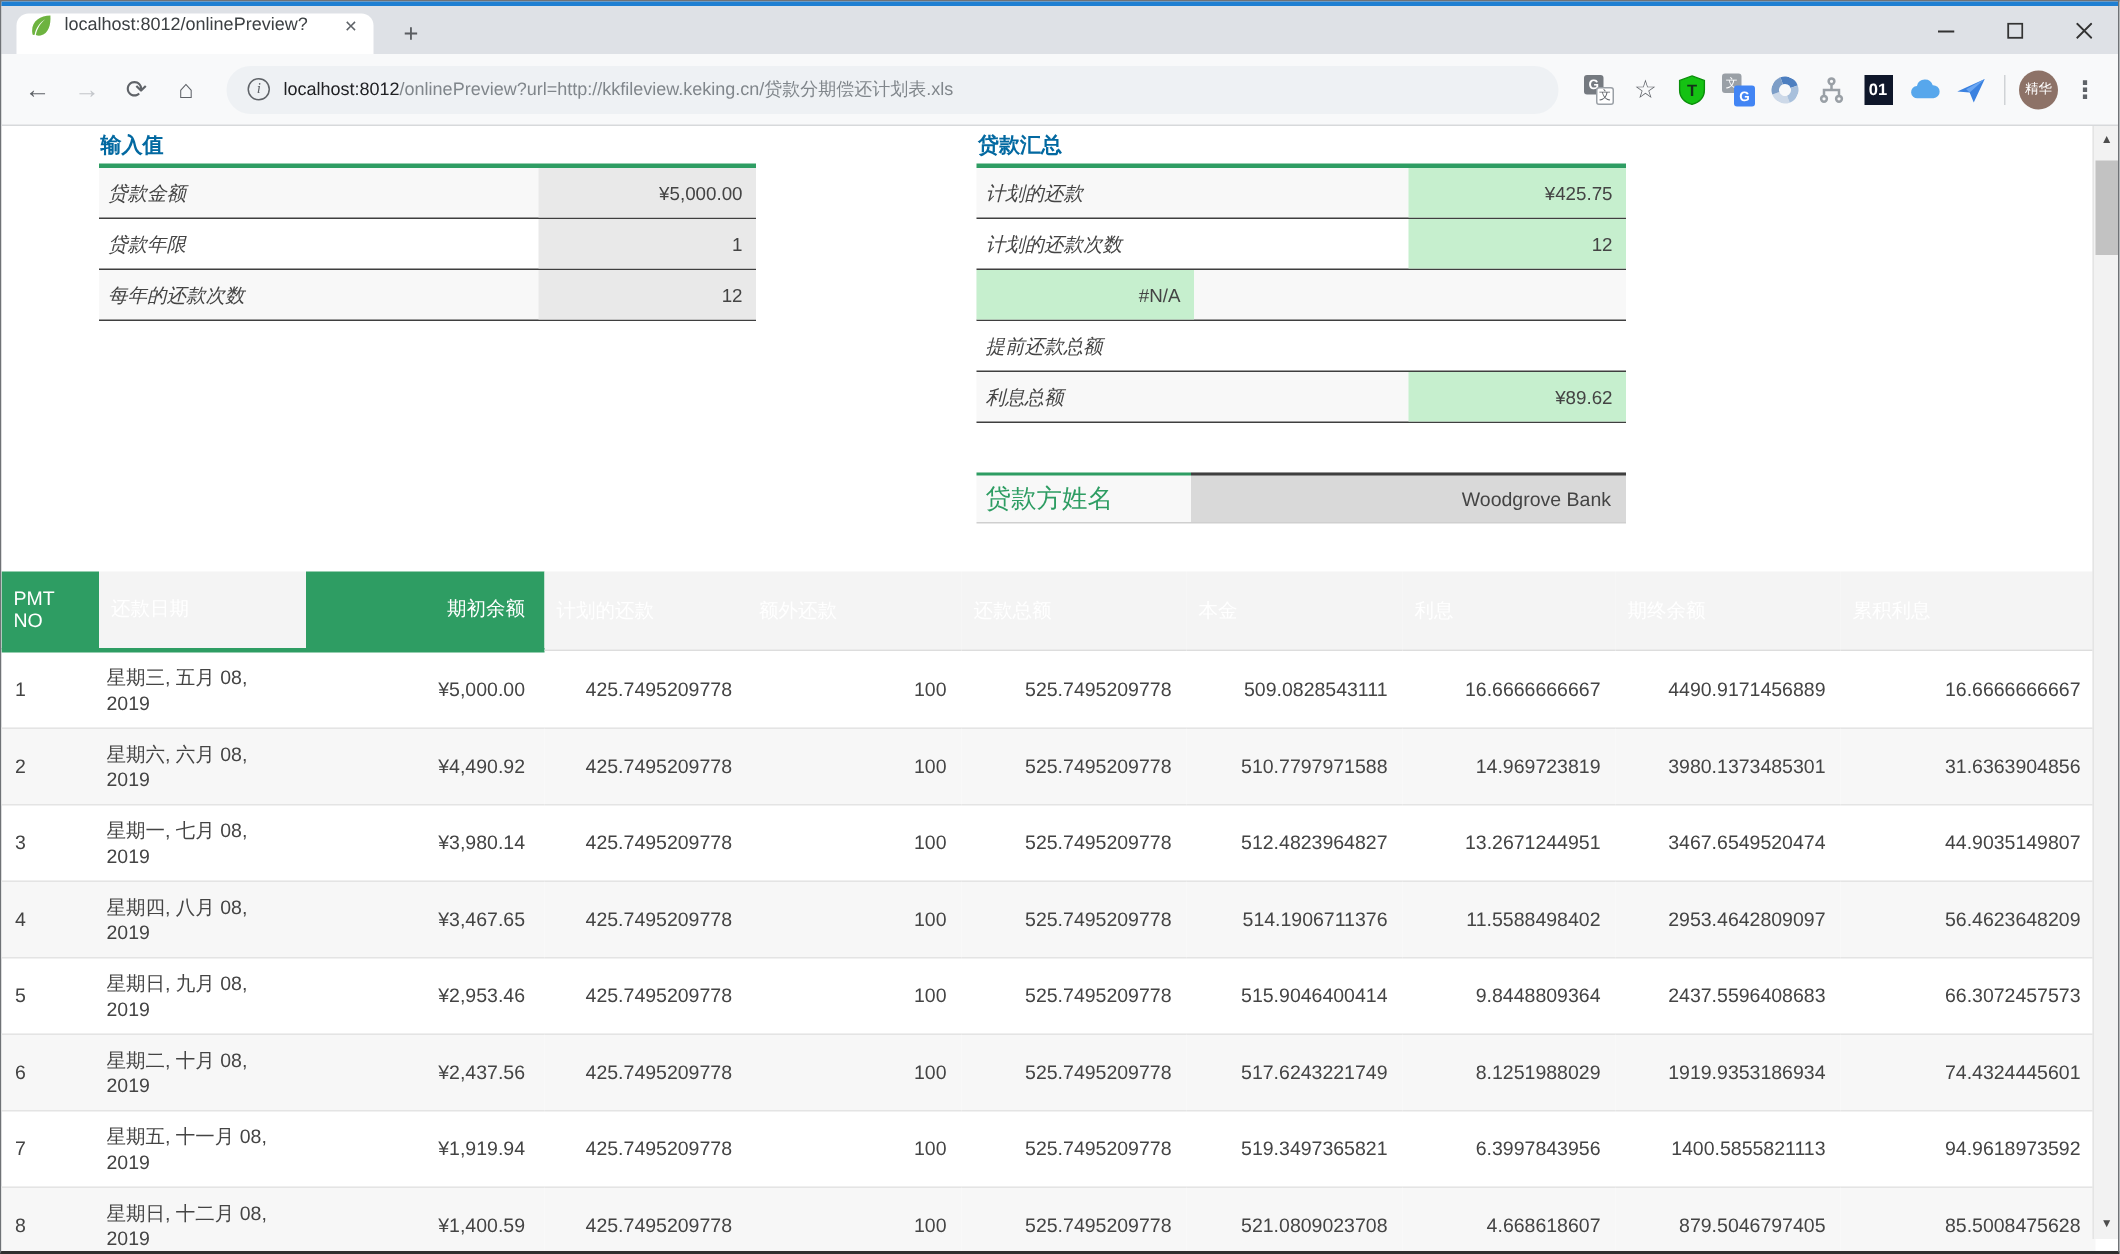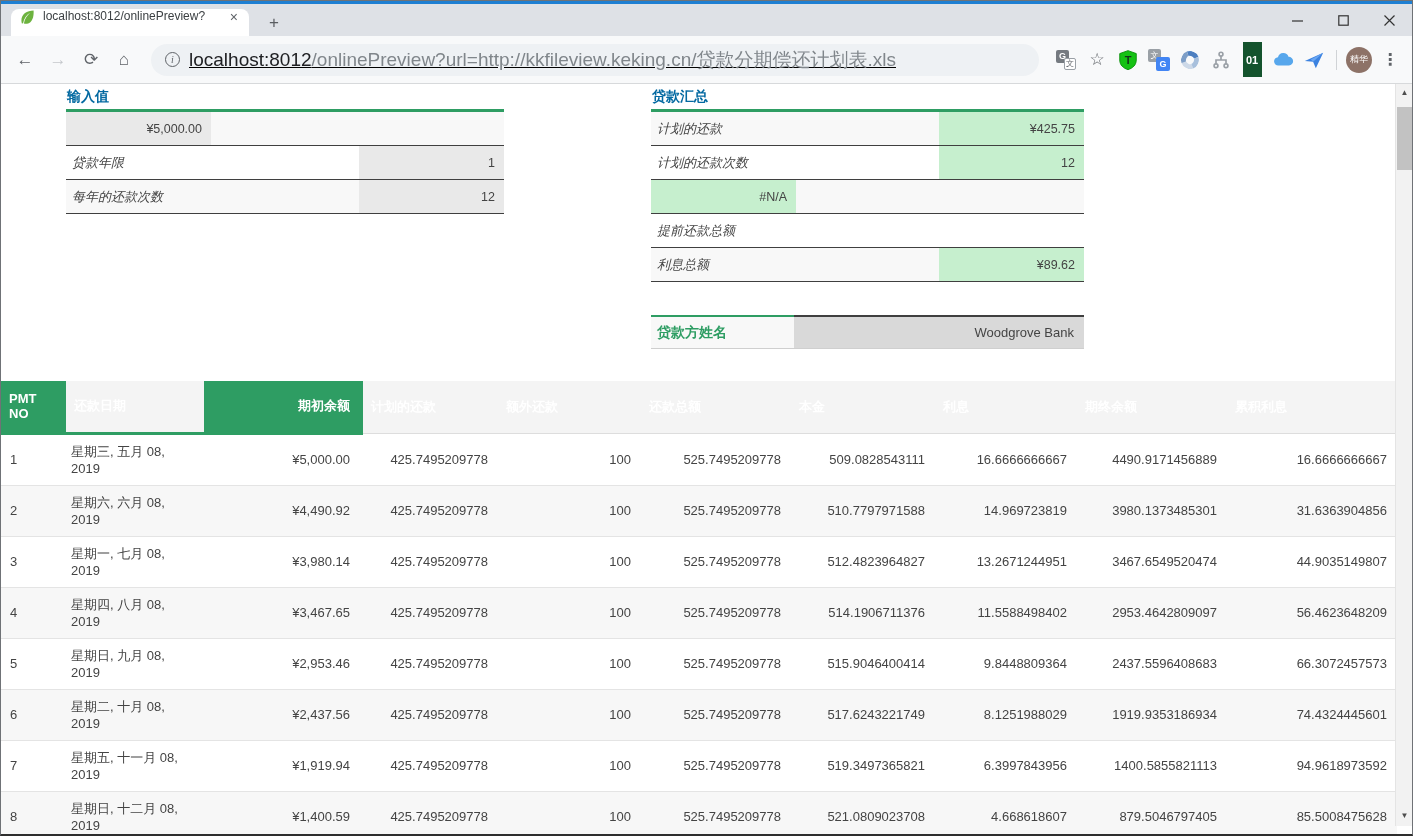--- a/index.html
+++ b/index.html
@@ -18,55 +18,55 @@
   .tab-close{color:#5f6368;font-size:14px;line-height:14px;padding:1px 3px;border-radius:50%;cursor:pointer;}
   .newtab{position:absolute;left:262px;top:8px;width:22px;height:22px;color:#5a5d61;font-size:17px;text-align:center;line-height:21px;}
   .wincontrols{position:absolute;right:0;top:0;height:32px;display:flex;}
   .wc{width:46px;height:32px;display:flex;align-items:center;justify-content:center;color:#333;}
   
   .toolbar{height:48px;background:var(--toolbar);border-bottom:1px solid #d7d9db;display:flex;align-items:center;padding:0 8px 0 10px;}
   .navbtn{width:28px;height:28px;border-radius:50%;display:flex;align-items:center;justify-content:center;font-size:17px;color:#5f6368;margin-right:5px;flex:none;}
   .navbtn.disabled{color:#c4c7cb;}
   .omnibox{flex:1;height:32px;background:var(--omni);border-radius:16px;display:flex;align-items:center;padding:0 14px;margin:0 10px 0 8px;min-width:0;}
   .info-icon{width:15px;height:15px;border:1.4px solid #5f6368;border-radius:50%;color:#5f6368;font-size:10px;font-style:italic;display:flex;align-items:center;justify-content:center;margin-right:9px;flex:none;font-family:"Liberation Serif",serif;}
-  .url{font-size:19px;white-space:nowrap;overflow:hidden;text-decoration:underline;}
+  .url{font-size:12px;white-space:nowrap;overflow:hidden;}
   .url .host{color:#202124;}
   .url .rest{color:#80868b;}
   .ticon{width:28px;height:28px;display:flex;align-items:center;justify-content:center;margin-left:3px;flex:none;position:relative;}
   .star{font-size:17px;color:#5f6368;}
   .gsq{position:absolute;left:4px;top:4px;width:13px;height:13px;background:#757a80;border-radius:2px;color:#fff;font-size:9px;font-weight:bold;display:flex;align-items:center;justify-content:center;}
   .wsq{position:absolute;right:4px;bottom:4px;width:12px;height:12px;background:#fff;border:1px solid #9aa0a6;border-radius:2px;color:#5f6368;font-size:8px;display:flex;align-items:center;justify-content:center;}
   .gt-back{position:absolute;left:3px;top:3px;width:13px;height:13px;background:#9aa0a6;border-radius:2px;color:#fff;font-size:8px;display:flex;align-items:center;justify-content:center;}
   .gt-front{position:absolute;right:3px;bottom:3px;width:14px;height:14px;background:#4285f4;border-radius:2px;color:#fff;font-size:9px;font-weight:bold;display:flex;align-items:center;justify-content:center;}
   .donut{width:18px;height:18px;border-radius:50%;border:5px solid #7d9ec7;border-top-color:#4d7fc0;border-right-color:#a8c0dc;border-bottom-color:#cdd9e8;transform:rotate(25deg);}
-  .box01{width:19px;height:35px;background:#14532d;color:#fff;font-size:11px;font-weight:bold;display:flex;align-items:center;justify-content:center;letter-spacing:0;}
+  .box01{width:19px;height:20px;background:#0f172a;color:#fff;font-size:11px;font-weight:bold;display:flex;align-items:center;justify-content:center;letter-spacing:0;}
   .avatar{width:26px;height:26px;border-radius:50%;background:#8d7267;color:#fff;font-size:9px;display:flex;align-items:center;justify-content:center;}
   .menu-dots{font-size:16px;color:#5f6368;font-weight:bold;letter-spacing:0;}
   .divider{width:1px;height:20px;background:#d0d3d6;margin:0 5px 0 8px;flex:none;}
   
   .content{position:relative;height:750px;background:#fff;overflow:hidden;}
   .page{position:absolute;left:0;top:0;width:1394px;height:750px;}
   .sum-title{position:absolute;font-size:14px;font-weight:bold;color:#0369a1;top:4px;}
   .sum-underline{position:absolute;top:25px;height:3px;background:var(--green);}
   .sumrows{position:absolute;top:28px;}
   .srow{display:flex;height:34px;border-bottom:1px solid var(--darkline);}
   .srow:nth-child(odd){background:#f8f8f8;}
   .lbl{flex:1;font-style:italic;color:var(--txt);font-size:13px;display:flex;align-items:center;padding-left:6px;}
   .val{width:145px;color:var(--txt);font-size:12.5px;display:flex;align-items:center;justify-content:flex-end;padding:0 9px;white-space:nowrap;flex:none;}
   .val.gray{background:var(--valgray);}
   .val.green{background:var(--lightgreen);}
   .oddrow{position:absolute;display:flex;height:34px;border-bottom:2px solid #3a3a3a;}
   .oddrow .lbl{background:#f8f8f8;border-top:1px solid #9b9b9b;}
   .oddrow .val{border-top:1px solid #9b9b9b;}
   .lenderrow{position:absolute;display:flex;height:34px;border-bottom:1px solid #cfcfcf;}
-  .lender-lbl{width:143px;background:#f8f8f8;border-top:2px solid var(--green);color:var(--green);font-weight:bold;font-size:14px;display:flex;align-items:center;padding-left:6px;flex:none;}
+  .lender-lbl{width:143px;background:#f8f8f8;border-top:2px solid var(--green);color:var(--green);font-weight:normal;font-size:17px;display:flex;align-items:center;padding-left:6px;flex:none;}
   .lender-val{width:290px;background:#d9d9d9;border-top:2px solid var(--darkline);color:var(--txt);font-size:13px;display:flex;align-items:center;justify-content:flex-end;padding:0 10px;flex:none;}
   
   table.sched{position:absolute;left:0;top:297px;width:1396px;border-collapse:collapse;table-layout:fixed;}
-  .sched th{background:var(--tbhead);color:#fff;font-weight:bold;font-size:13px;text-align:left;height:52px;vertical-align:middle;padding:4px 8px;border-bottom:1px solid #ddd;margin-left:16px;}
+  .sched th{background:var(--tbhead);color:#fff;font-weight:normal;font-size:13px;text-align:left;height:52px;vertical-align:middle;padding:4px 8px;border-bottom:1px solid #ddd;margin-left:16px;}
   .sched th.greenbg{background:var(--green);}
   .sched th.greenline{border-bottom:3px solid var(--green);}
   .sched th.c2{text-align:right;padding-right:13px;}
   .sched td{color:var(--txt);font-size:13px;border-bottom:1px solid #e4e4e4;padding:8px 10px;line-height:17px;vertical-align:middle;}
   .sched tbody tr:nth-child(even){background:#f7f7f7;}
   .sched td.c0{padding-left:9px;}
   .sched td.c1{padding-left:5px;}
   .sched td.c2,.sched td.c3,.sched td.c4,.sched td.c5,.sched td.c6,.sched td.c7,.sched td.c8,.sched td.c9{text-align:right;}
   .sched td.c2{padding-right:13px;}
   
@@ -171,20 +171,21 @@
       </div>
   </div>
 
   <div class="content">
     <div class="page">
 
       <div class="sum-title" style="left:66px;">输入值</div>
       <div class="sum-underline" style="left:65px;width:438px;"></div>
       <div class="sumrows" style="left:65px;width:438px;" id="input-rows">
           <div class="srow">
+            <div class="lbl">贷款金额</div>
             <div class="val gray">¥5,000.00</div>
           </div>
           <div class="srow">
             <div class="lbl">贷款年限</div>
             <div class="val gray">1</div>
           </div>
           <div class="srow">
             <div class="lbl">每年的还款次数</div>
             <div class="val gray">12</div>
           </div>

